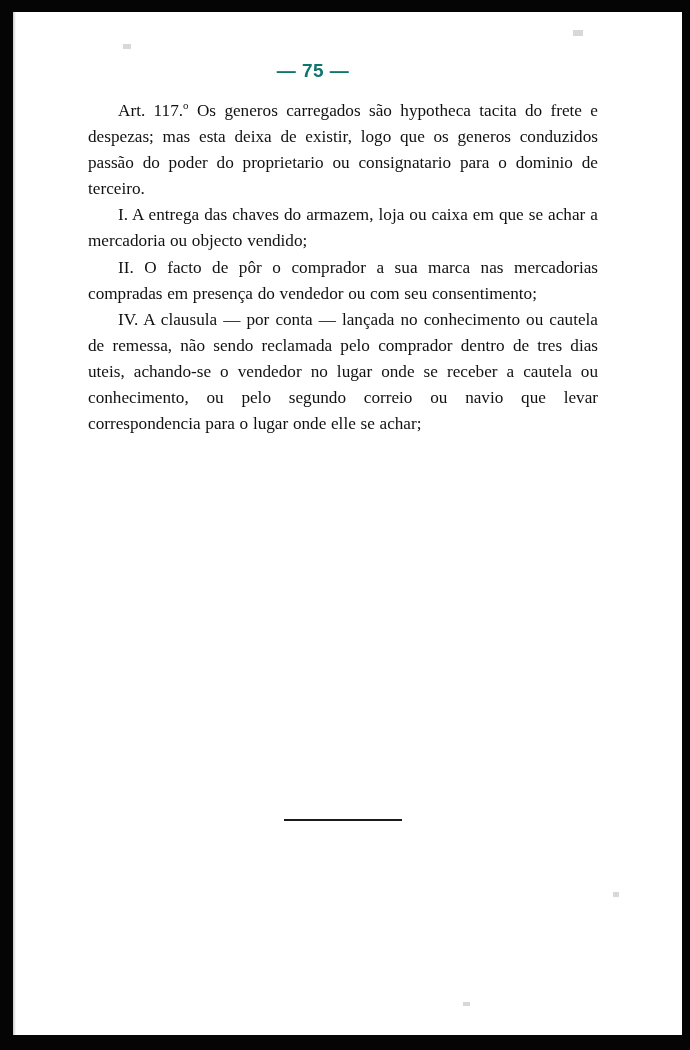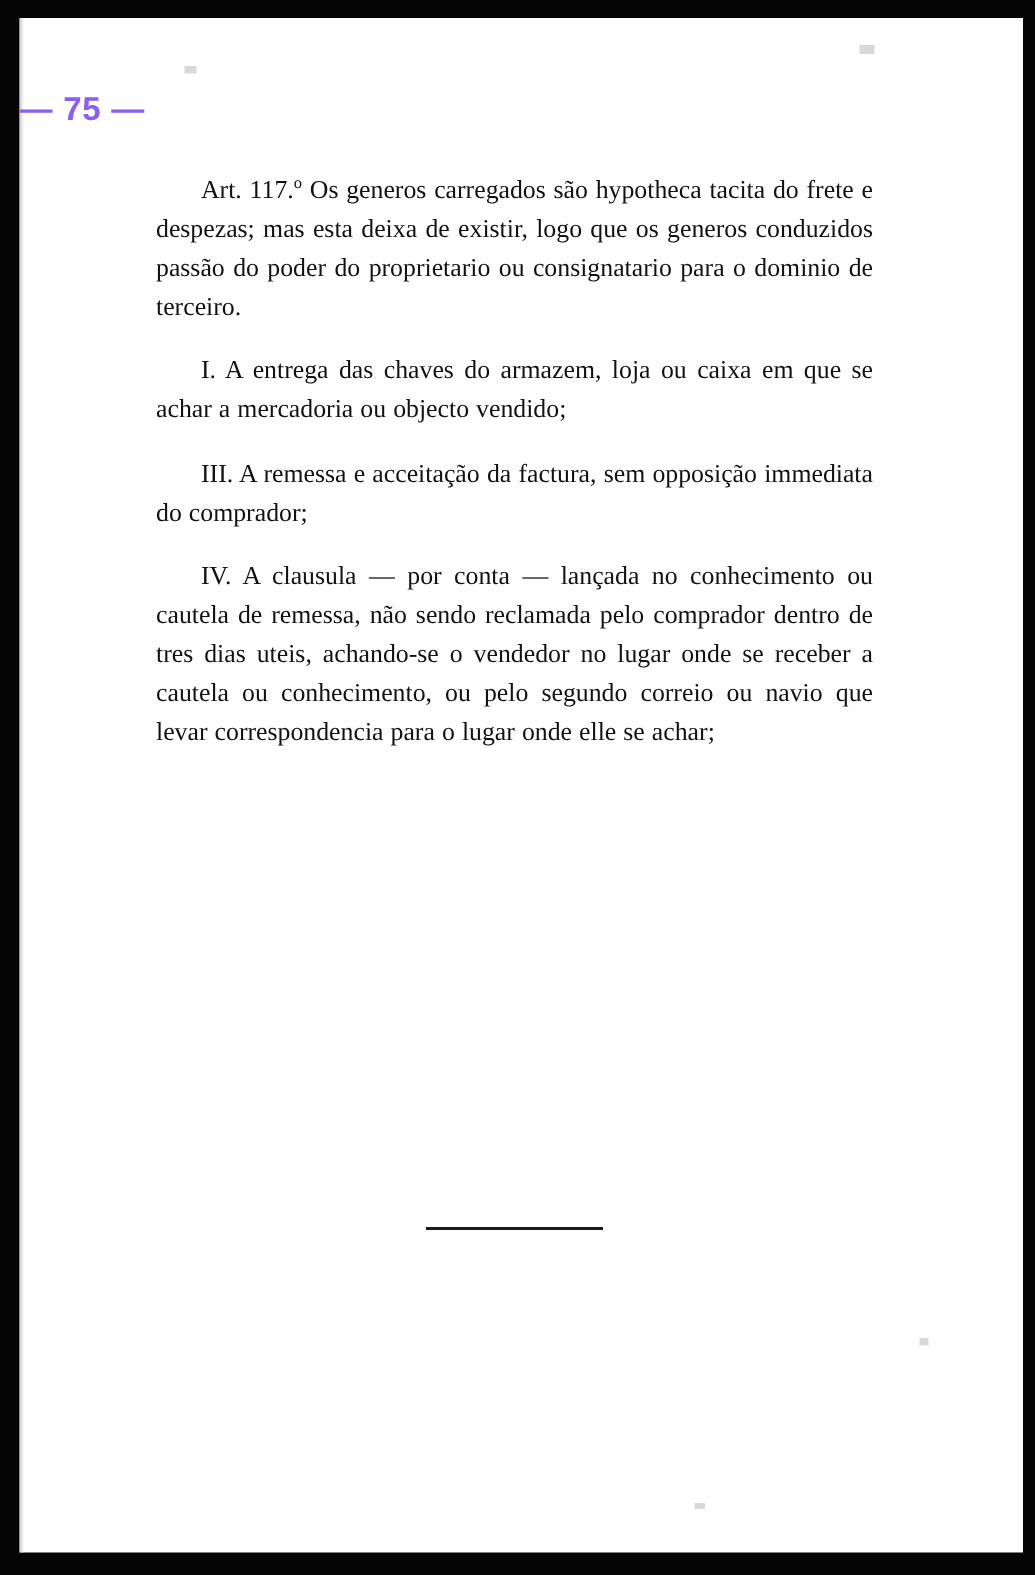--- a/index.html
+++ b/index.html
@@ -43,37 +43,37 @@
     width: 3px; height: 100%;
     background: linear-gradient(to right, #c9c9c9, #ffffff);
     pointer-events: none;
   }
 
   .page-number {
     position: absolute;
     left: 0;
     top: 48px;
     width: 600px;
-    text-align: left;
-    font-size: 22px;
+    text-align: center;
+    font-size: 19px;
     letter-spacing: 0.5px;
-    color: #8b5cf6;
+    color: #0f766e;
     font-family: "Liberation Sans", sans-serif;
     font-weight: 600;
   }
 
   .text-column {
     position: absolute;
     left: 75px;
     top: 86px;
     width: 510px;
   }
 
   p.para {
-    margin: 16px;
+    margin: 0;
     text-indent: 30px;
     text-align: justify;
     text-justify: inter-word;
     font-size: 17.2px;
     line-height: 26.1px;
     color: #111111;
     word-spacing: 0.4px;
     -webkit-font-smoothing: none;
   }
 
@@ -120,22 +120,22 @@
 
     <div class="page-number">— 75 —</div>
 
     <div class="text-column">
 
       <p class="para"><span>Art. 117.</span><span class="ord">o</span><span> Os generos carregados são hypotheca tacita do frete e despezas; mas esta deixa de existir, logo que os generos conduzidos passão do poder do proprietario ou consignatario para o dominio de terceiro.</span></p>
 
 
       <p class="para">I. A entrega das chaves do armazem, loja ou caixa em que se achar a mercadoria ou objecto vendido;</p>
 
+      <p class="para">II. O facto de pôr o comprador a sua marca nas mercadorias compradas em presença do vendedor ou com seu consentimento;</p>
 
-      <p class="para">III. A remessa e acceitação da factura, sem opposição immediata do comprador;</p>
 
       <p class="para">IV. A clausula — por conta — lançada no conhecimento ou cautela de remessa, não sendo reclamada pelo comprador dentro de tres dias uteis, achando-se o vendedor no lugar onde se receber a cautela ou conhecimento, ou pelo segundo correio ou navio que levar correspondencia para o lugar onde elle se achar;</p>
 
 
     </div>
 
     <div class="divider-wrap">
       <span class="divider"></span>
     </div>
 

